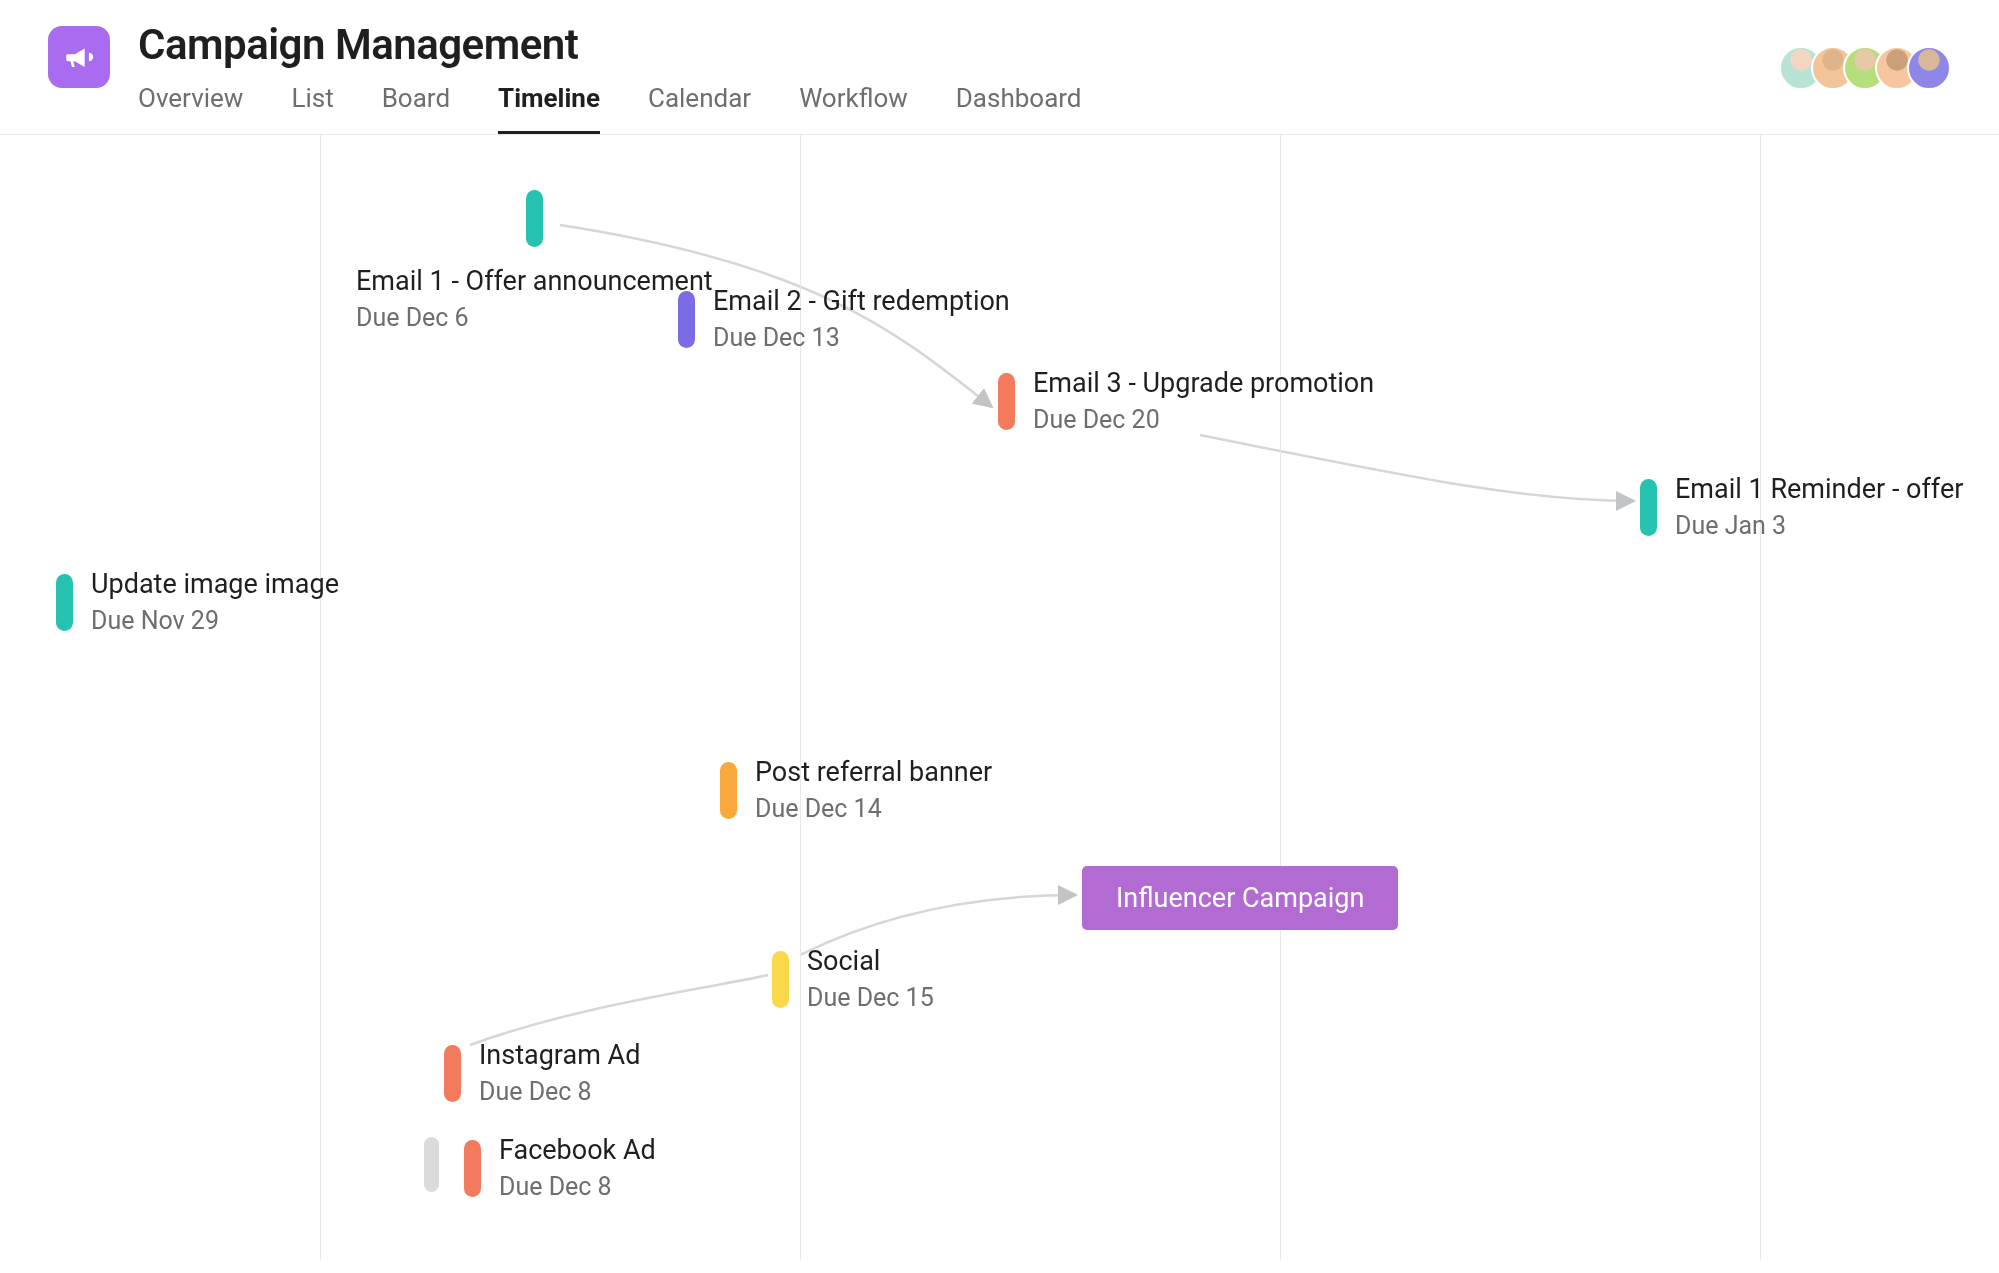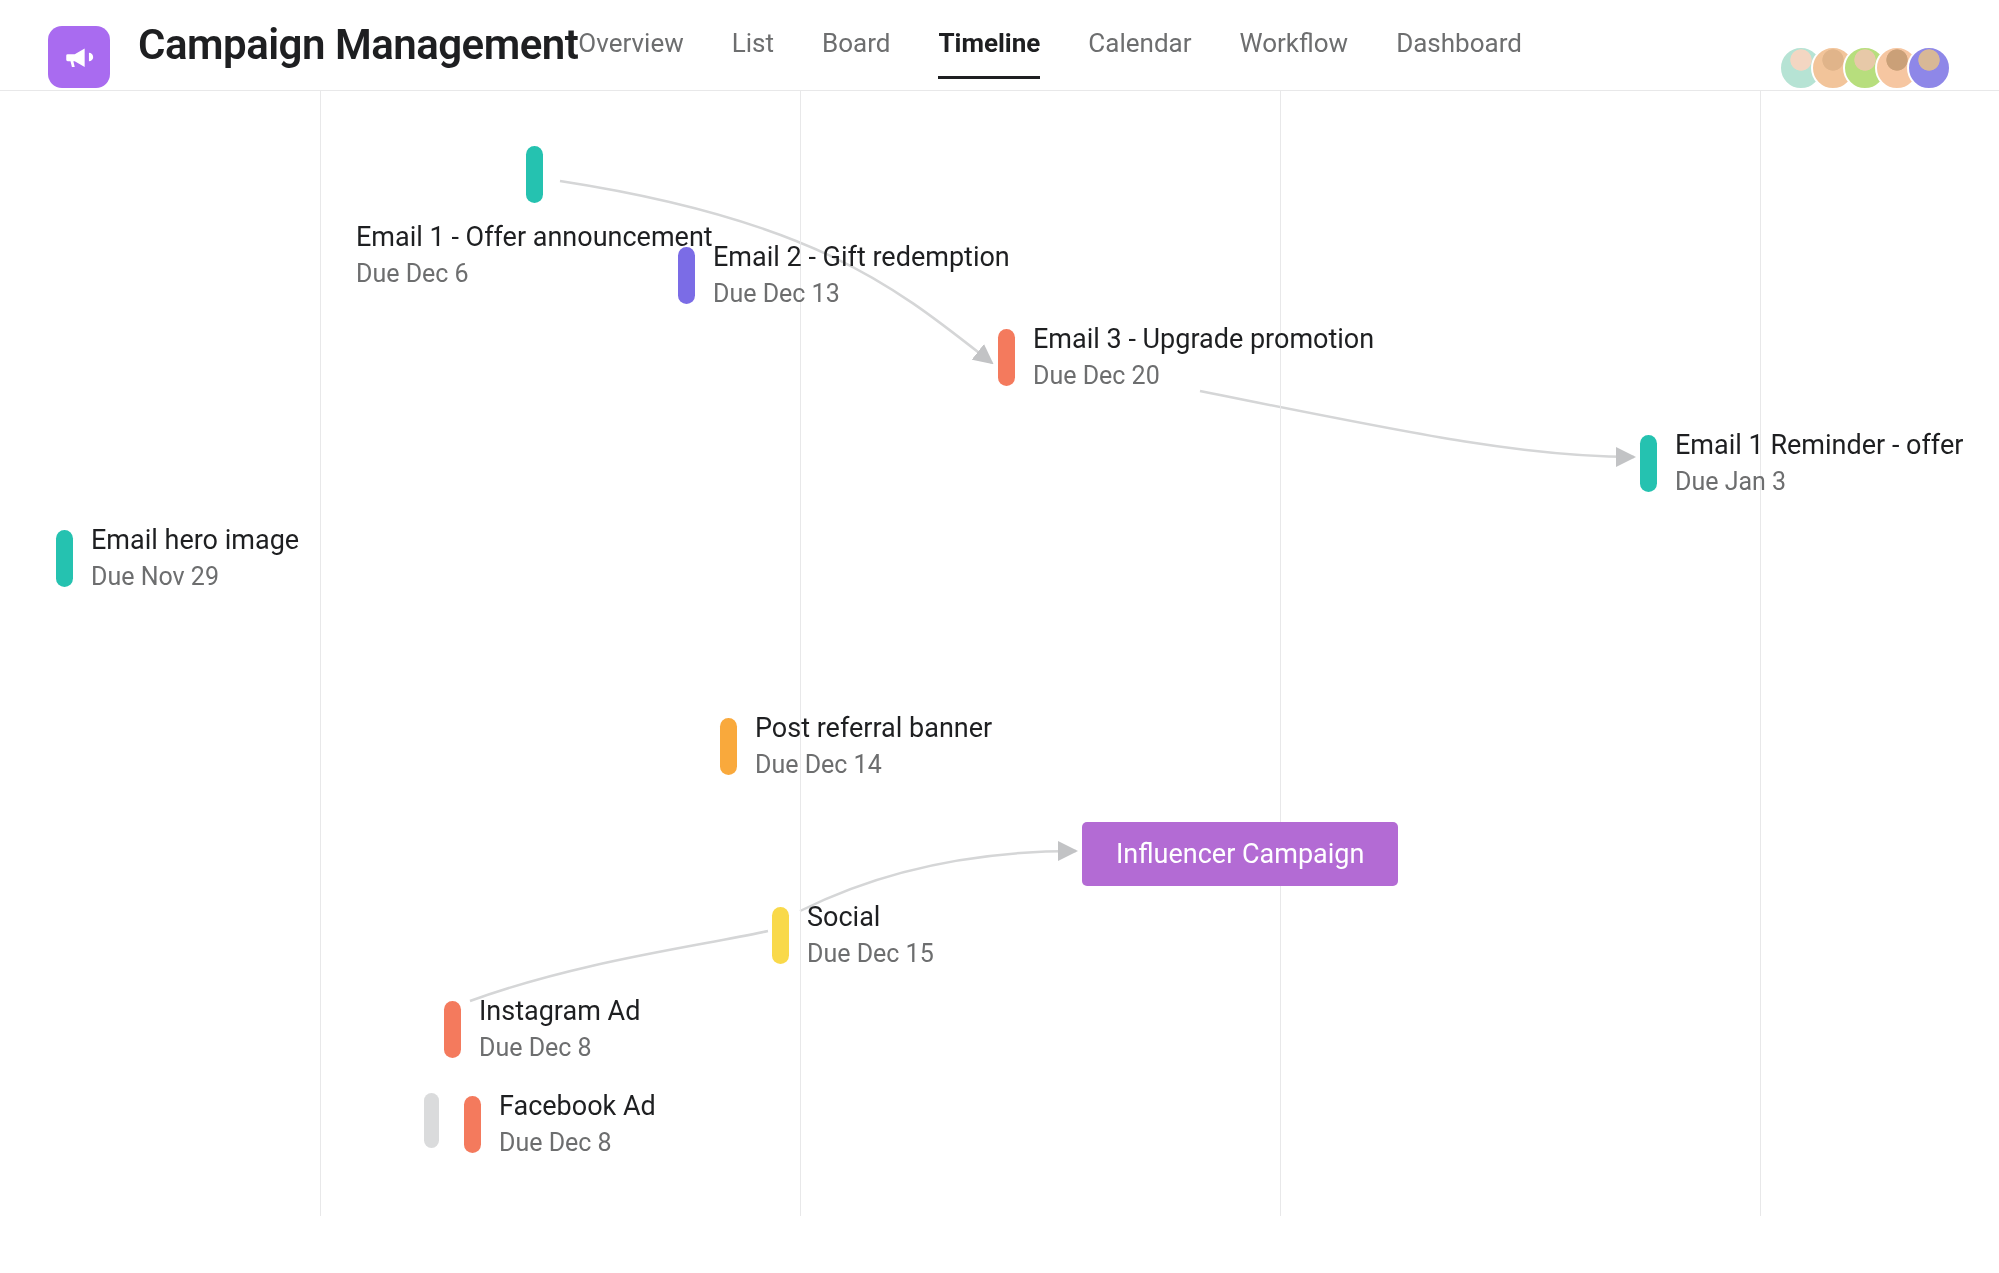--- a/index.html
+++ b/index.html
@@ -46,21 +46,21 @@
     height: 62px;
     border-radius: 14px;
     background: var(--app-purple);
     display: flex;
     align-items: center;
     justify-content: center;
     flex: 0 0 auto;
     margin-top: 6px;
   }
   .project-icon svg { display:block; }
-  .title-block { display:flex; flex-direction:row; }
+  .title-block { display:flex; flex-direction:column; }
   .project-title {
     font-size: 42px;
     font-weight: 600;
     letter-spacing: -0.5px;
     margin: 0 0 6px 0;
     color: var(--dark-text);
   }
   .tabs {
     display: flex;
     gap: 48px;
@@ -254,21 +254,21 @@
       <div class="task" style="left: 1640px; top: 338px;">
         <div class="pill c-teal"></div>
         <div class="task-text">
           <div class="task-title">Email 1 Reminder - offer</div>
           <div class="task-due">Due Jan 3</div>
         </div>
       </div>
       <div class="task" style="left: 56px; top: 433px;">
         <div class="pill c-teal"></div>
         <div class="task-text">
-          <div class="task-title">Email hero image</div>
+          <div class="task-title">Update image image</div>
           <div class="task-due">Due Nov 29</div>
         </div>
       </div>
       <div class="task" style="left: 720px; top: 621px;">
         <div class="pill c-amber"></div>
         <div class="task-text">
           <div class="task-title">Post referral banner</div>
           <div class="task-due">Due Dec 14</div>
         </div>
       </div>

